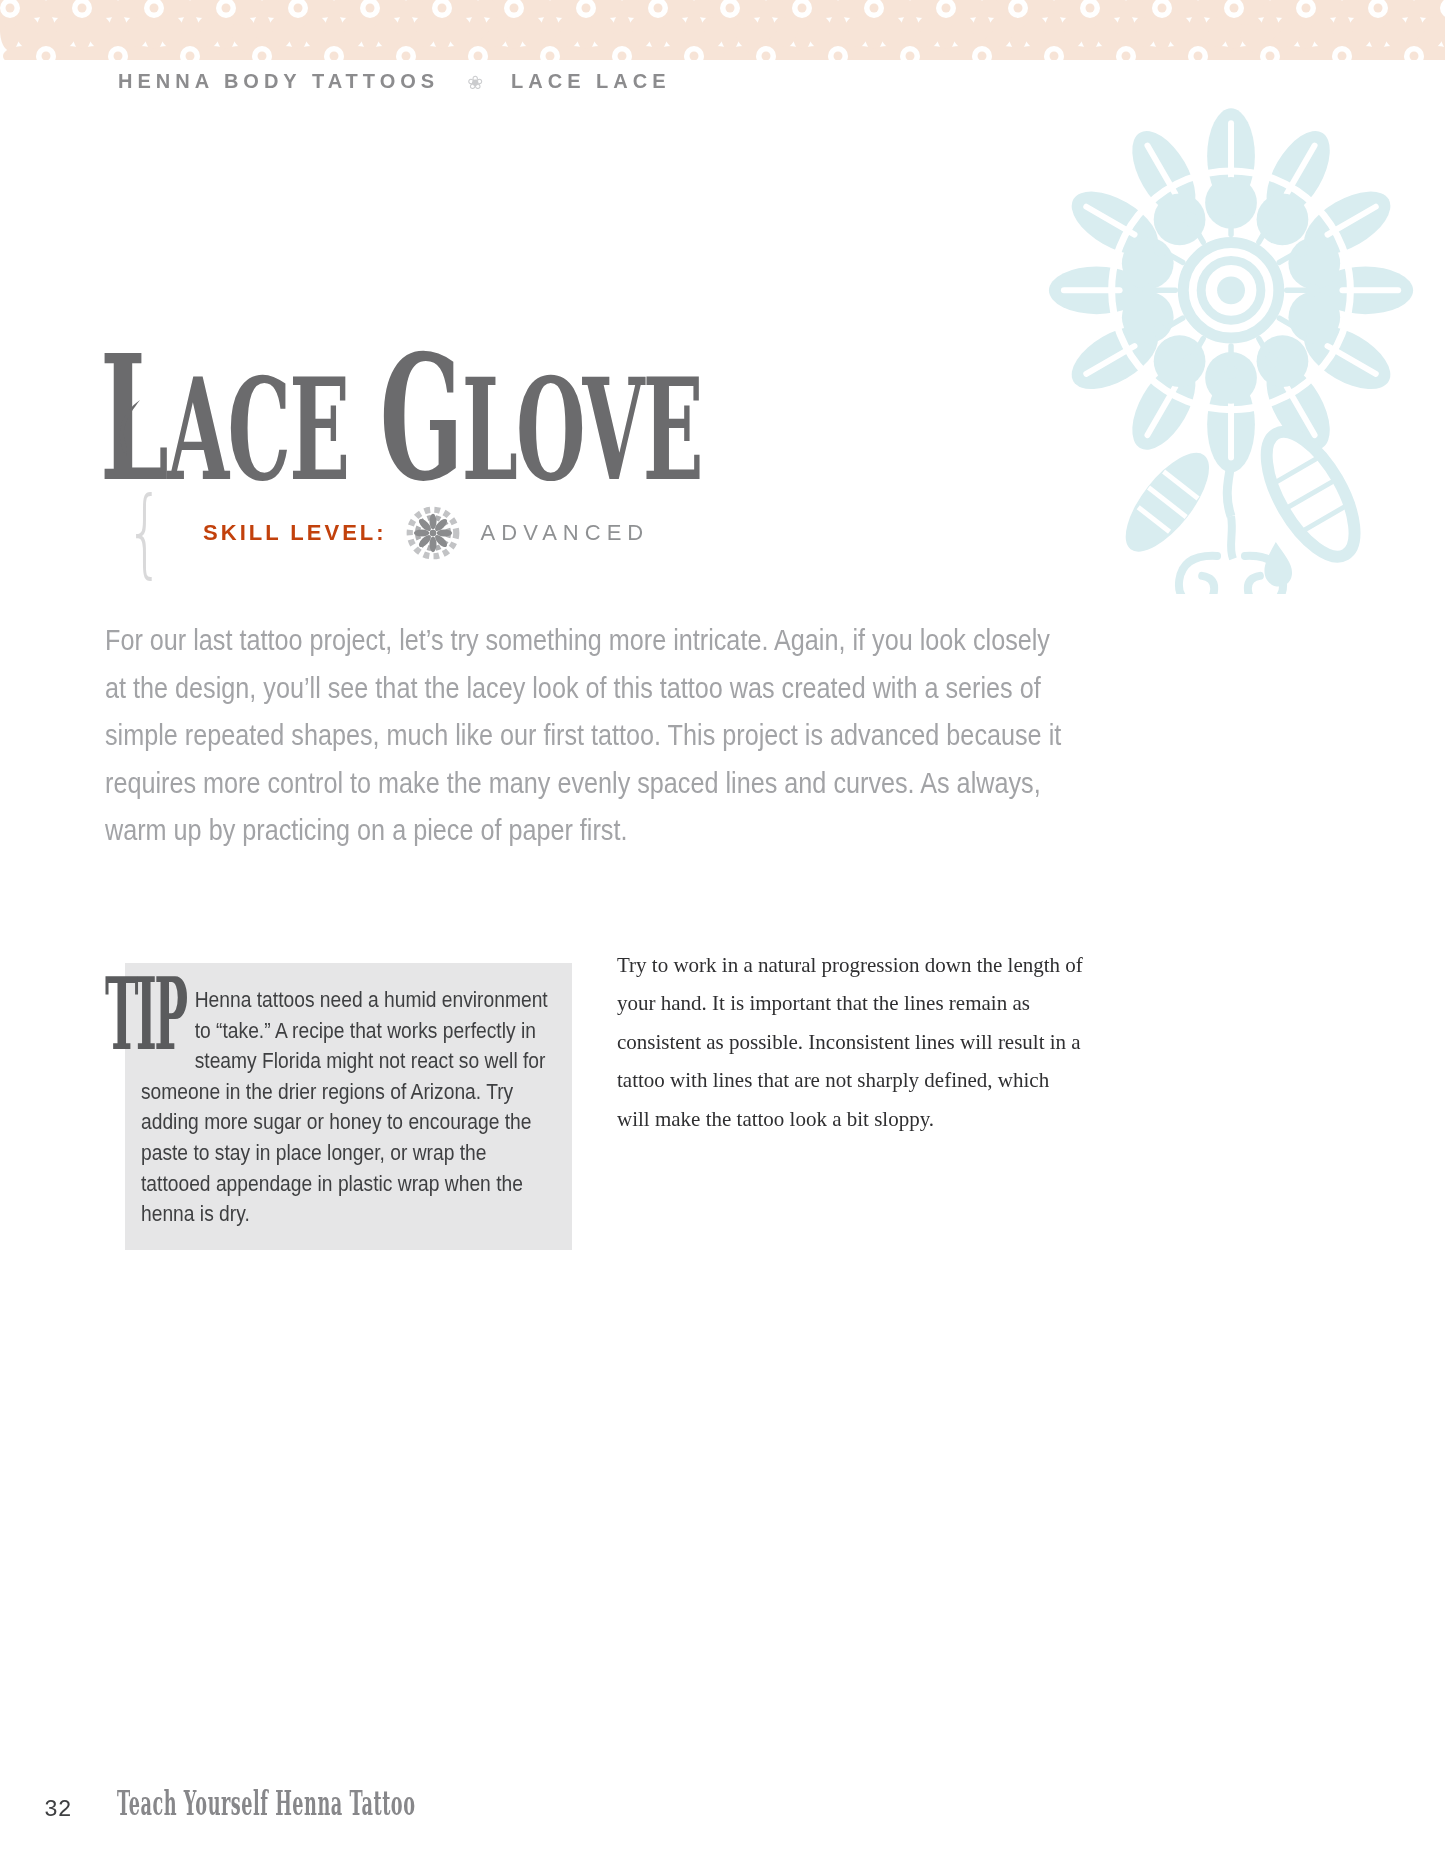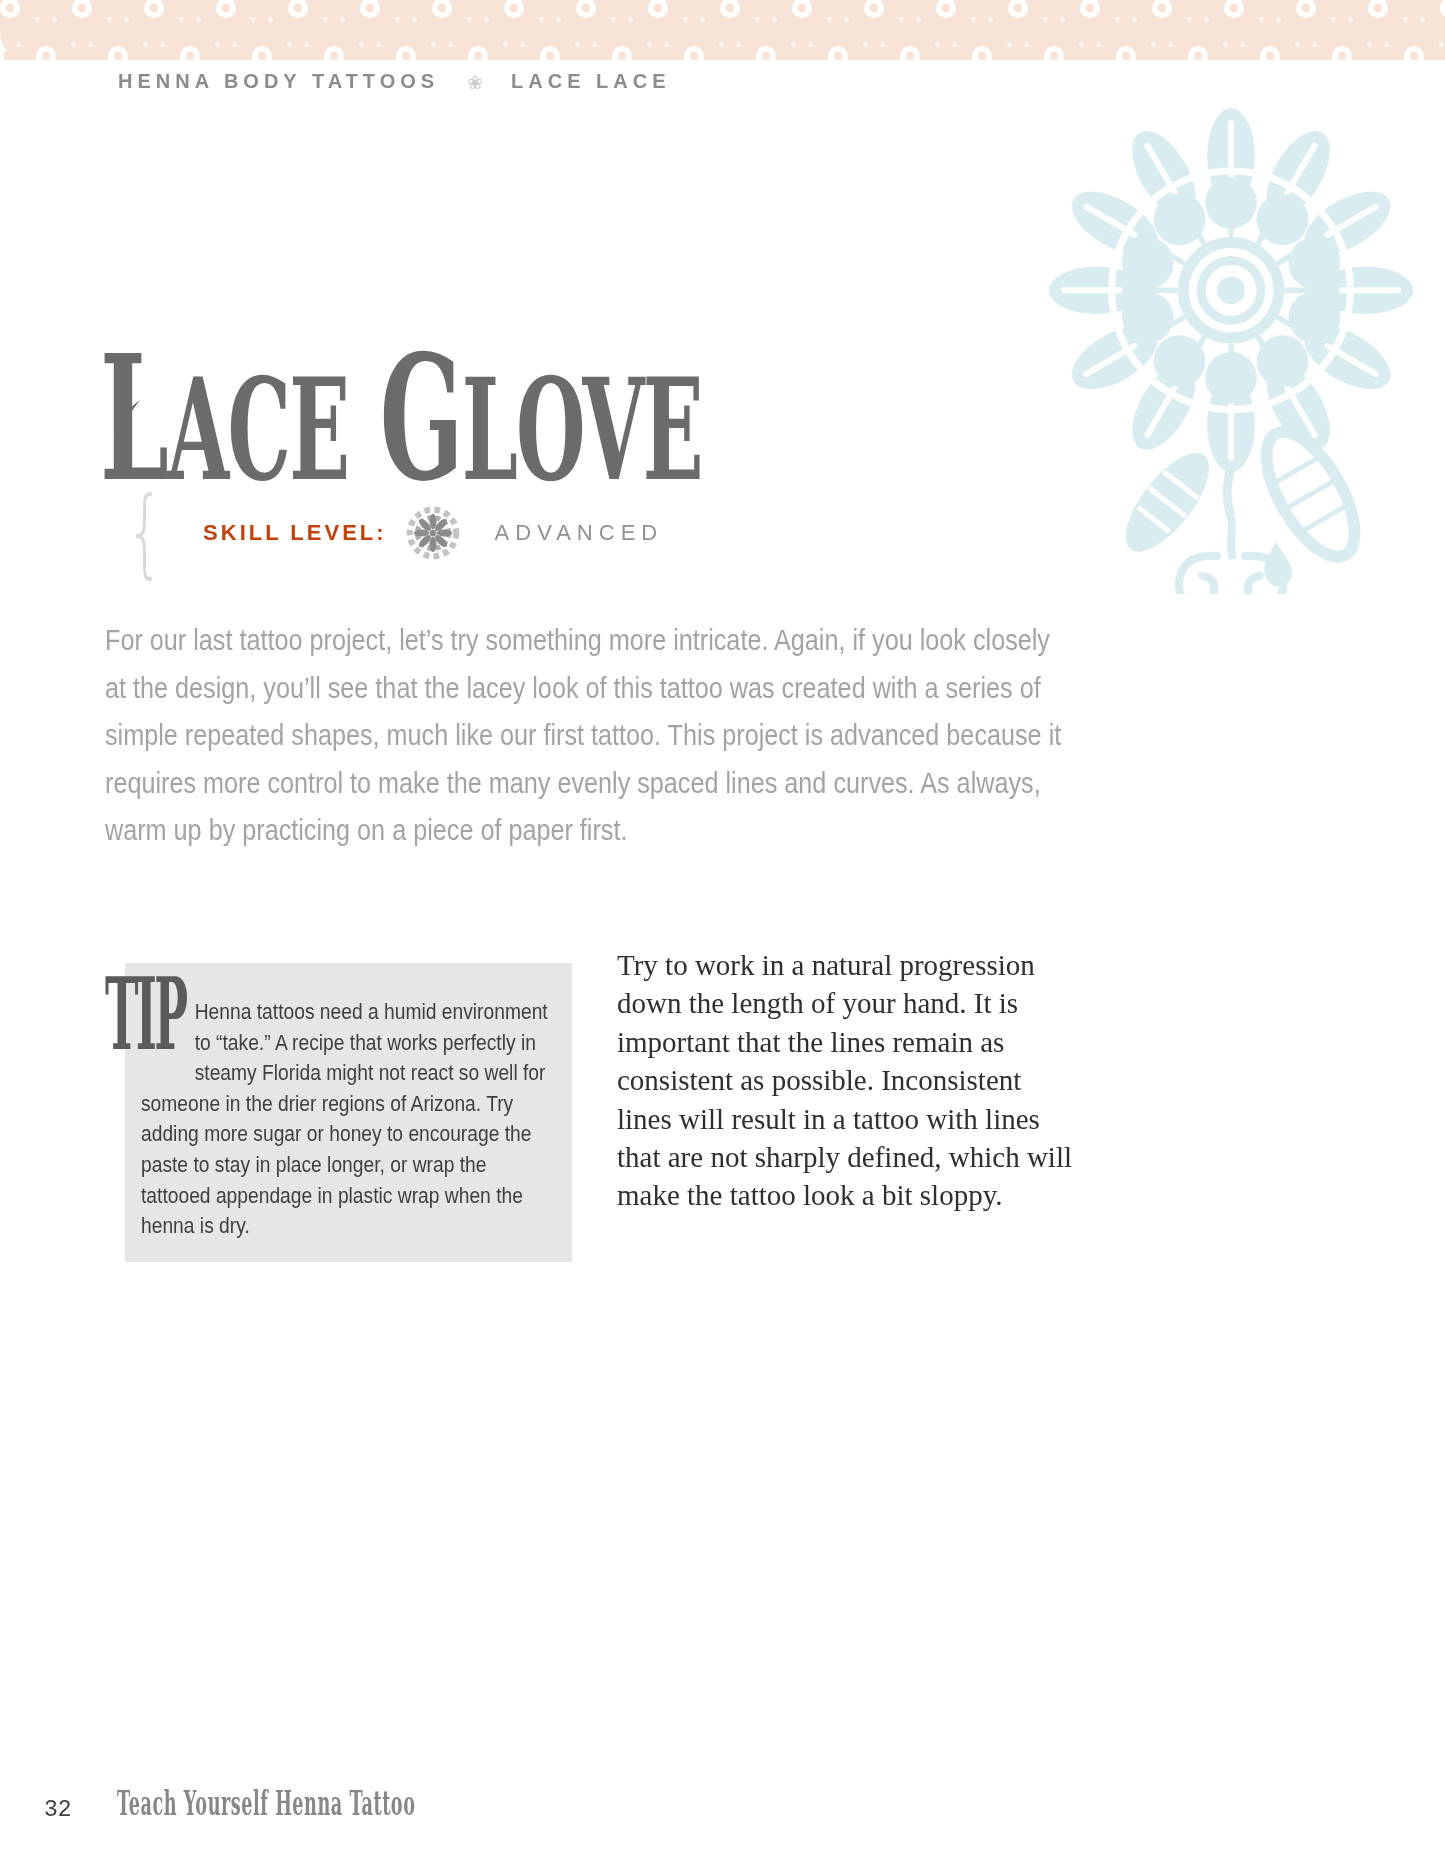--- a/index.html
+++ b/index.html
@@ -41,40 +41,40 @@
   .title .big{font-size:172px;line-height:1}
   .title .small{font-size:140px;line-height:1}
   .title .word-gap{margin-left:55px}
   .title-flourish{position:absolute;left:112px;top:398px;color:var(--title-gray)}
 
   
   .skill{position:absolute;left:126px;top:490px;height:86px;display:flex;align-items:center;gap:16px}
   .brace{font-family:"DejaVu Sans",sans-serif;font-size:96px;font-weight:200;line-height:.85;
     color:var(--brace-gray);transform:scaleX(.62);transform-origin:left center}
   .skill-label{font-size:22px;font-weight:700;letter-spacing:3px;color:#c2410c}
-  .skill-value{font-size:22px;letter-spacing:6px;color:#8f9193;margin-left:16px}
+  .skill-value{font-size:22px;letter-spacing:6px;color:#8f9193;margin-left:2px}
 
   
   .intro{position:absolute;left:105px;top:616px;width:1158px;
     font-size:30px;line-height:47.5px;color:var(--intro-gray);
     transform:scaleX(.84);transform-origin:left top}
 
   
   .tip-box{position:absolute;left:125px;top:963px;width:447px;min-height:262px;
-    background:var(--tip-bg);padding:34px 14px 20px 16px}
+    background:var(--tip-bg);padding:22px 14px 20px 16px}
   .tip-glyph{position:absolute;left:-20px;top:6px;font-family:"DejaVu Serif",serif;font-weight:700;
     font-size:100px;line-height:.9;letter-spacing:-6px;color:#5a5b5d;
     transform:scaleX(.45);transform-origin:left top}
   .tip-text{width:466px;transform:scaleX(.895);transform-origin:left top;
     font-size:21.5px;line-height:30.6px;color:var(--text-dark)}
   .tip-indent{float:left;width:60px;height:62px}
 
   
   .body-col{position:absolute;left:617px;top:946px;width:466px;
-    font-family:"Liberation Serif",serif;font-size:29px;line-height:38.4px;color:var(--serif-dark)}
+    font-family:"Liberation Serif",serif;font-size:21px;line-height:38.4px;color:var(--serif-dark)}
   .body-col p+p{text-indent:24px}
 
   
   .page-num{position:absolute;left:44px;top:1797px;font-family:Liberation Mono, monospace;
     font-size:23px;color:#3f4042}
   .book-title{position:absolute;left:117px;top:1783px;font-family:"DejaVu Serif",serif;
     font-weight:700;font-size:34px;letter-spacing:1px;color:var(--footer-gray);
     transform:scaleX(.52);transform-origin:left top;white-space:nowrap}
 </style>
 </head>

